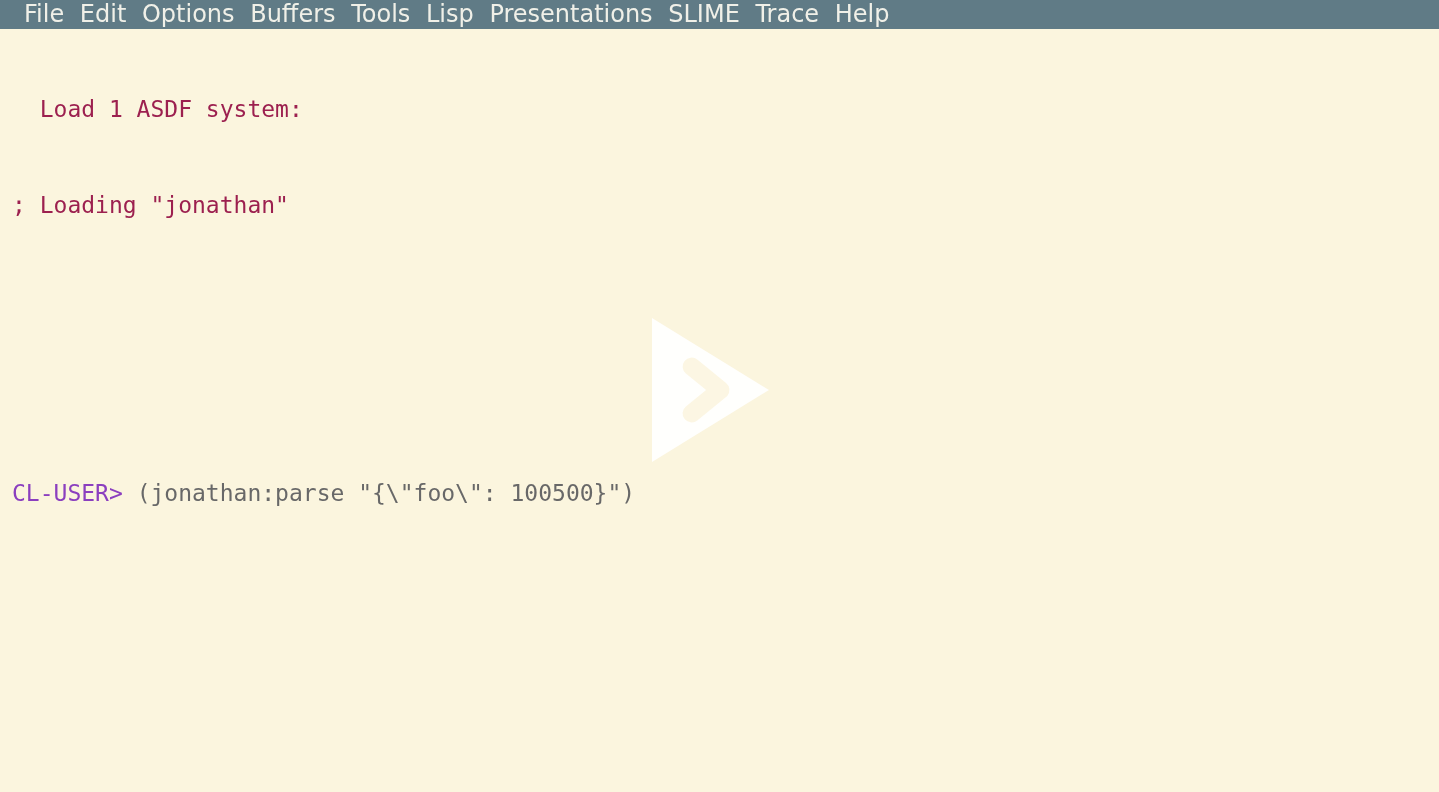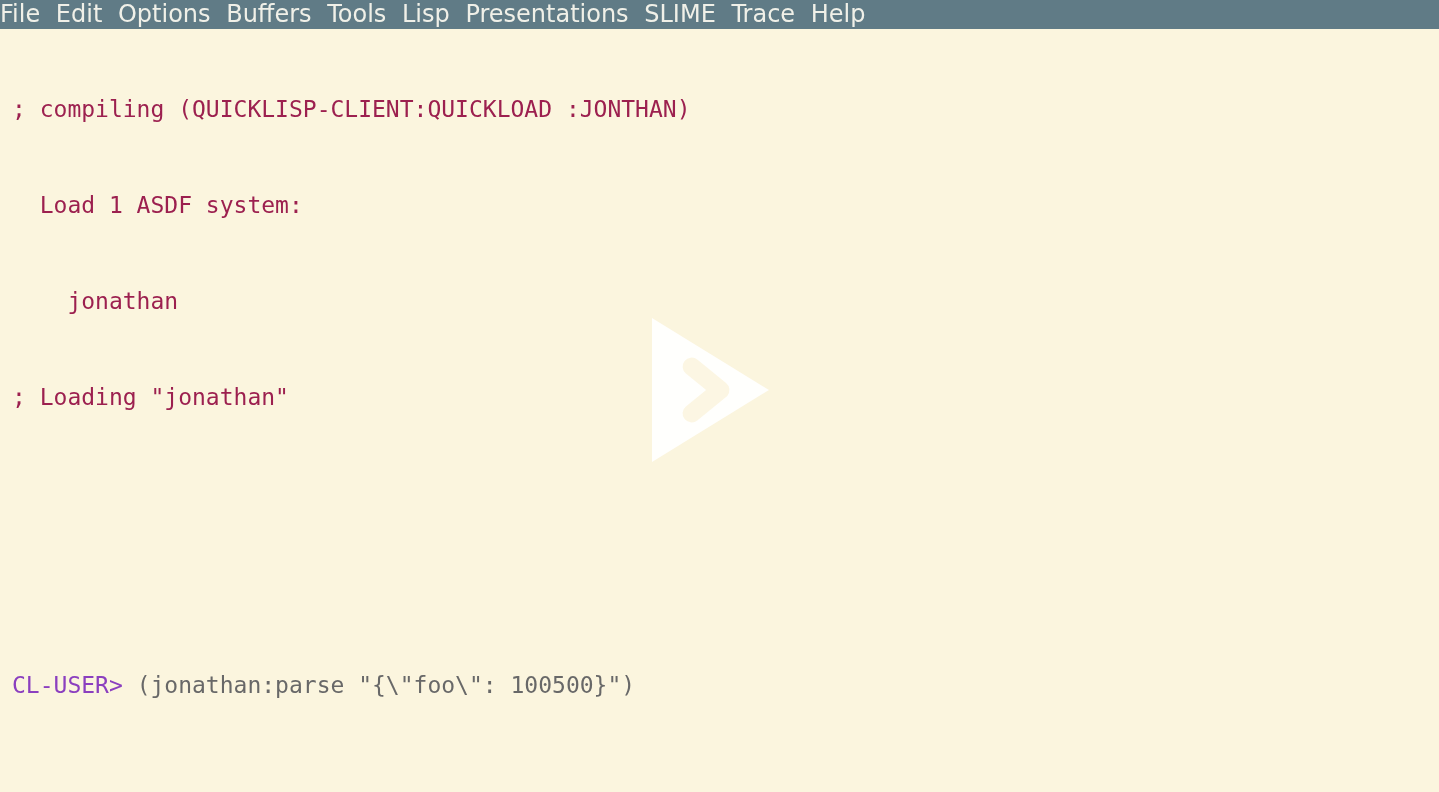--- a/index.html
+++ b/index.html
@@ -14,21 +14,21 @@
   position: relative;
 }
 .menubar {
   background: #607b86;
   color: #f0f0e8;
   width: 100%;
   height: 29px;
   line-height: 29px;
   font-family: "DejaVu Sans", "Liberation Sans", Arial, sans-serif;
   font-size: 24px;
-  padding-left: 0;
+  padding-left: 24px;
   white-space: nowrap;
   overflow: hidden;
 }
 .menubar span { margin-right: 8px; cursor: pointer; }
 .buf {
   padding-left: 12px;
   white-space: pre;
   letter-spacing: 0;
 }
 .comment { color: #9c204f; }
@@ -55,23 +55,21 @@
   <span>Buffers</span>
   <span>Tools</span>
   <span>Lisp</span>
   <span>Presentations</span>
   <span>SLIME</span>
   <span>Trace</span>
   <span>Help</span>
 </div>
 
 <div class="buf">
-  <div class="comment">; compiling (QUICKLISP-CLIENT:QUICKLOAD :JONTHAN)</div>
   <div class="comment">  Load 1 ASDF system:</div>
-  <div class="comment">    jonathan</div>
   <div class="comment">; Loading "jonathan"</div>
   <div class="blank"></div>
   <div class="blank"></div>
   <div><span class="prompt">CL-USER&gt; </span><span class="input">(jonathan:parse "{\"foo\": 100500}")</span></div>
   
   
 </div>
 
 <div class="play-overlay">
   <svg viewBox="0 0 100 100">

